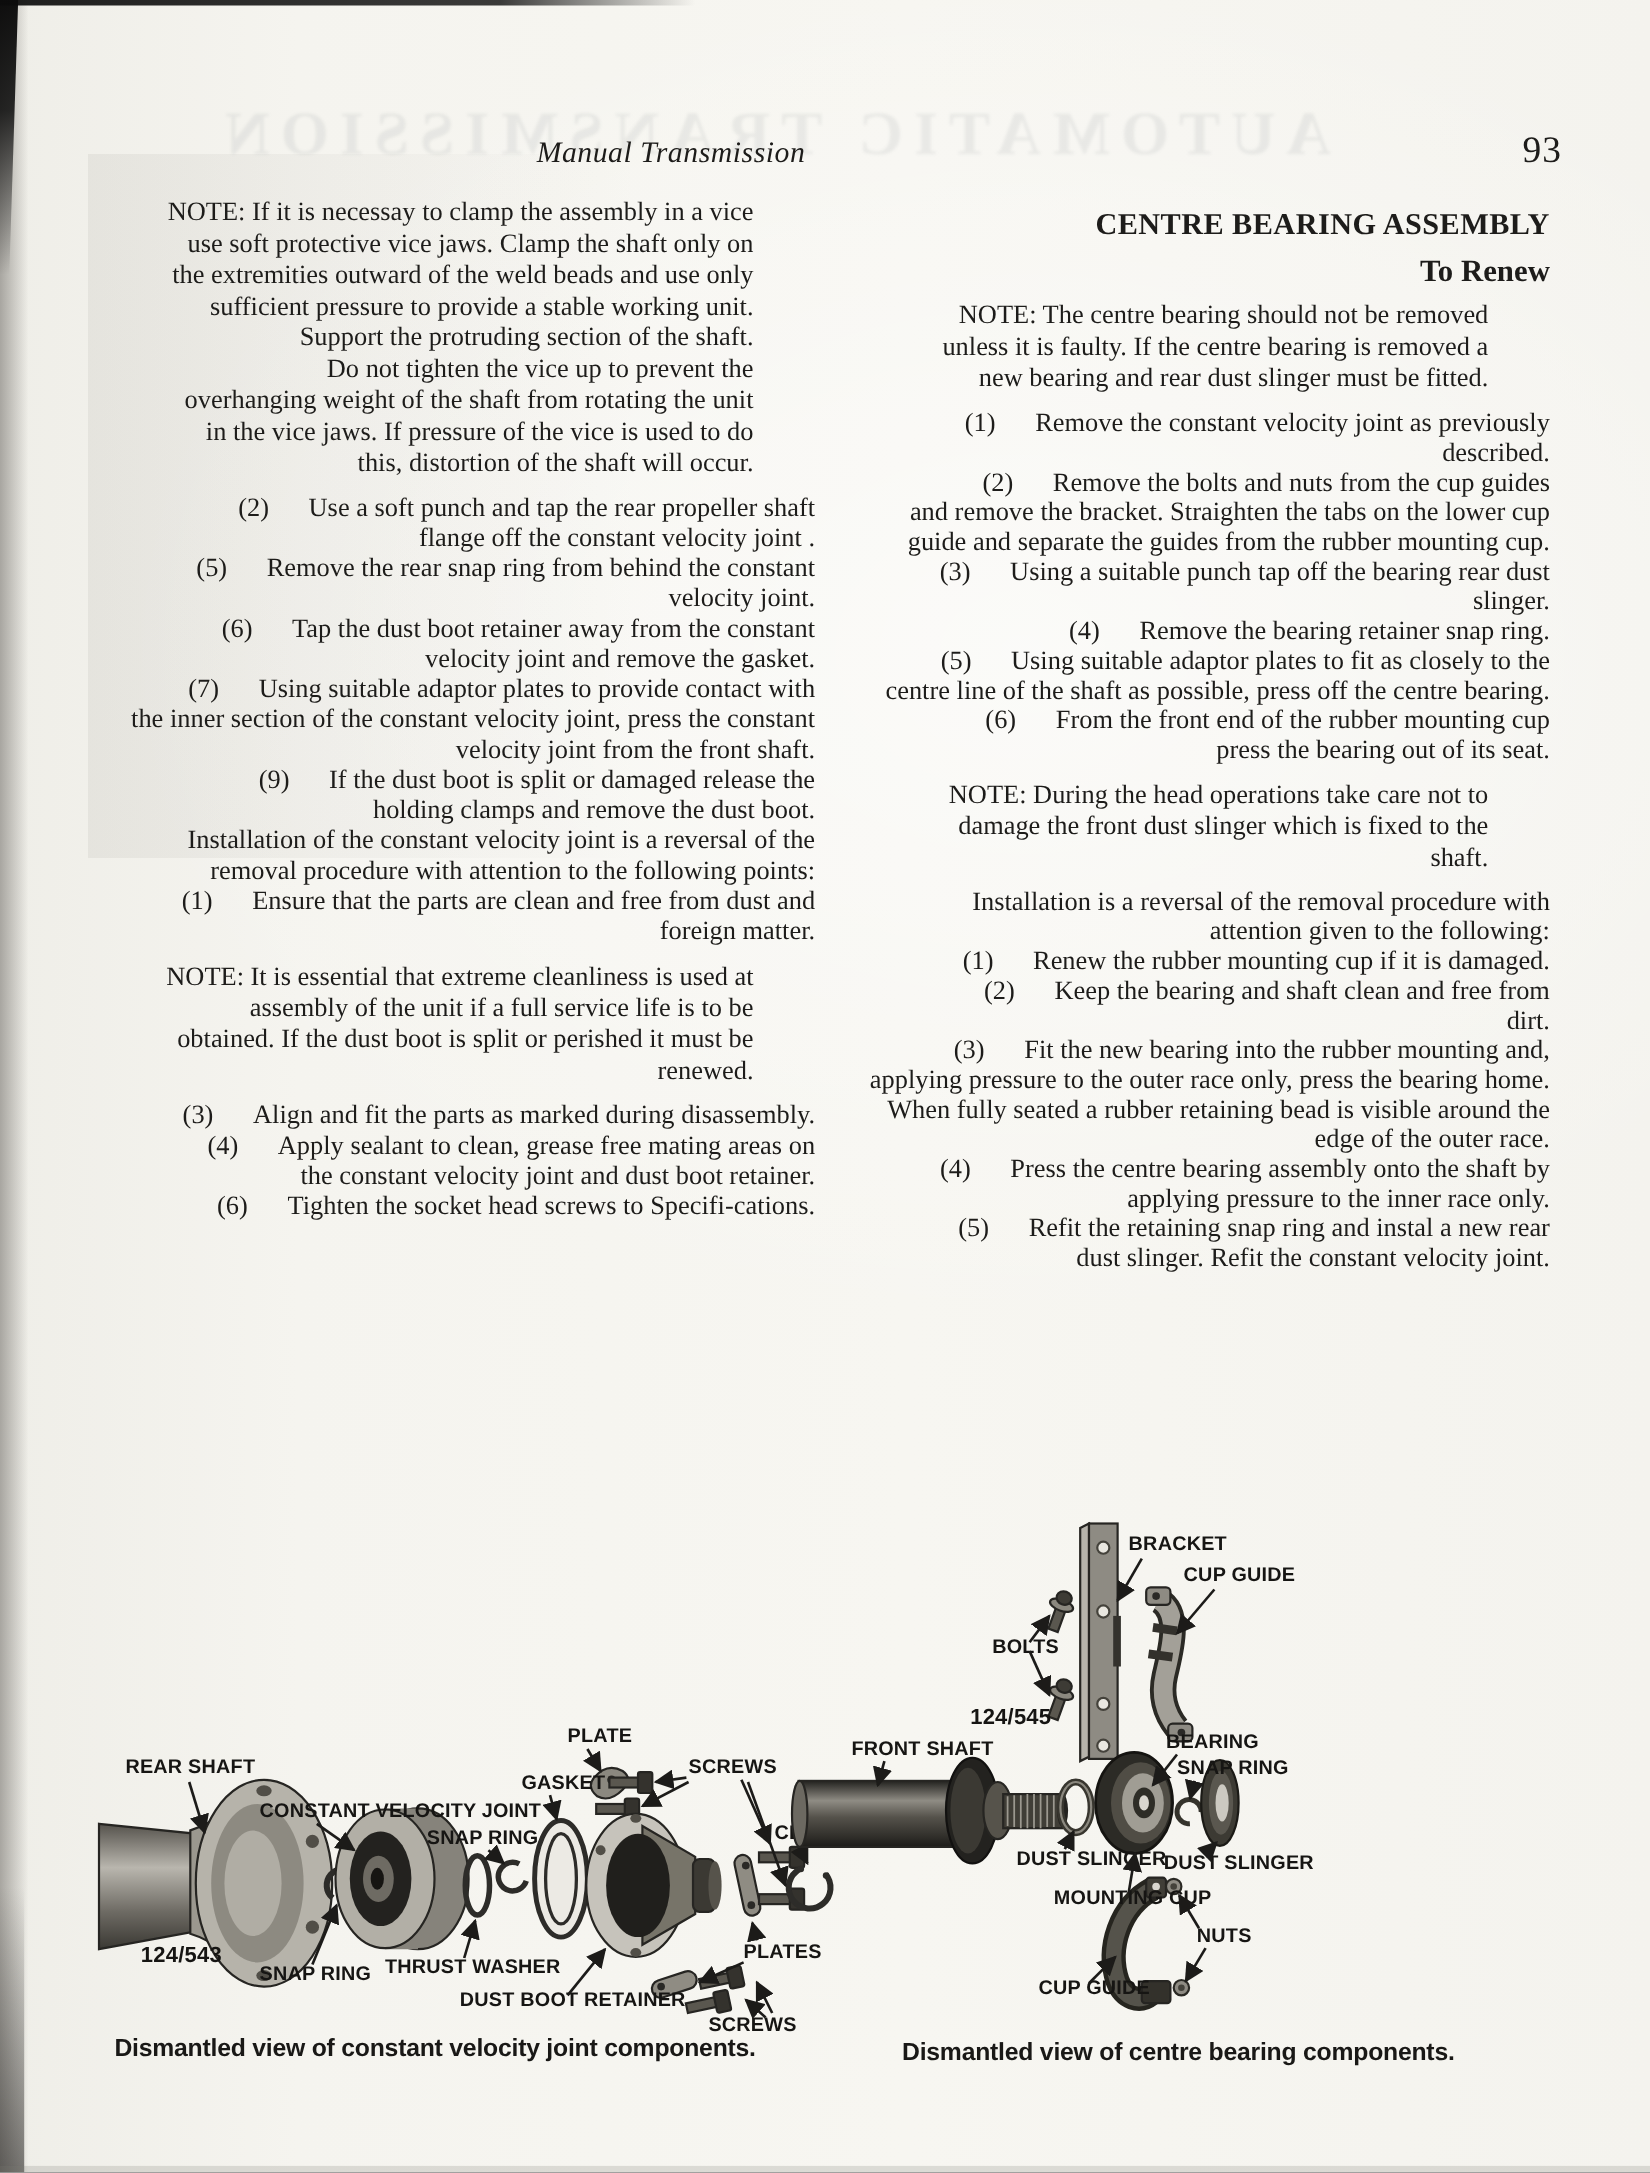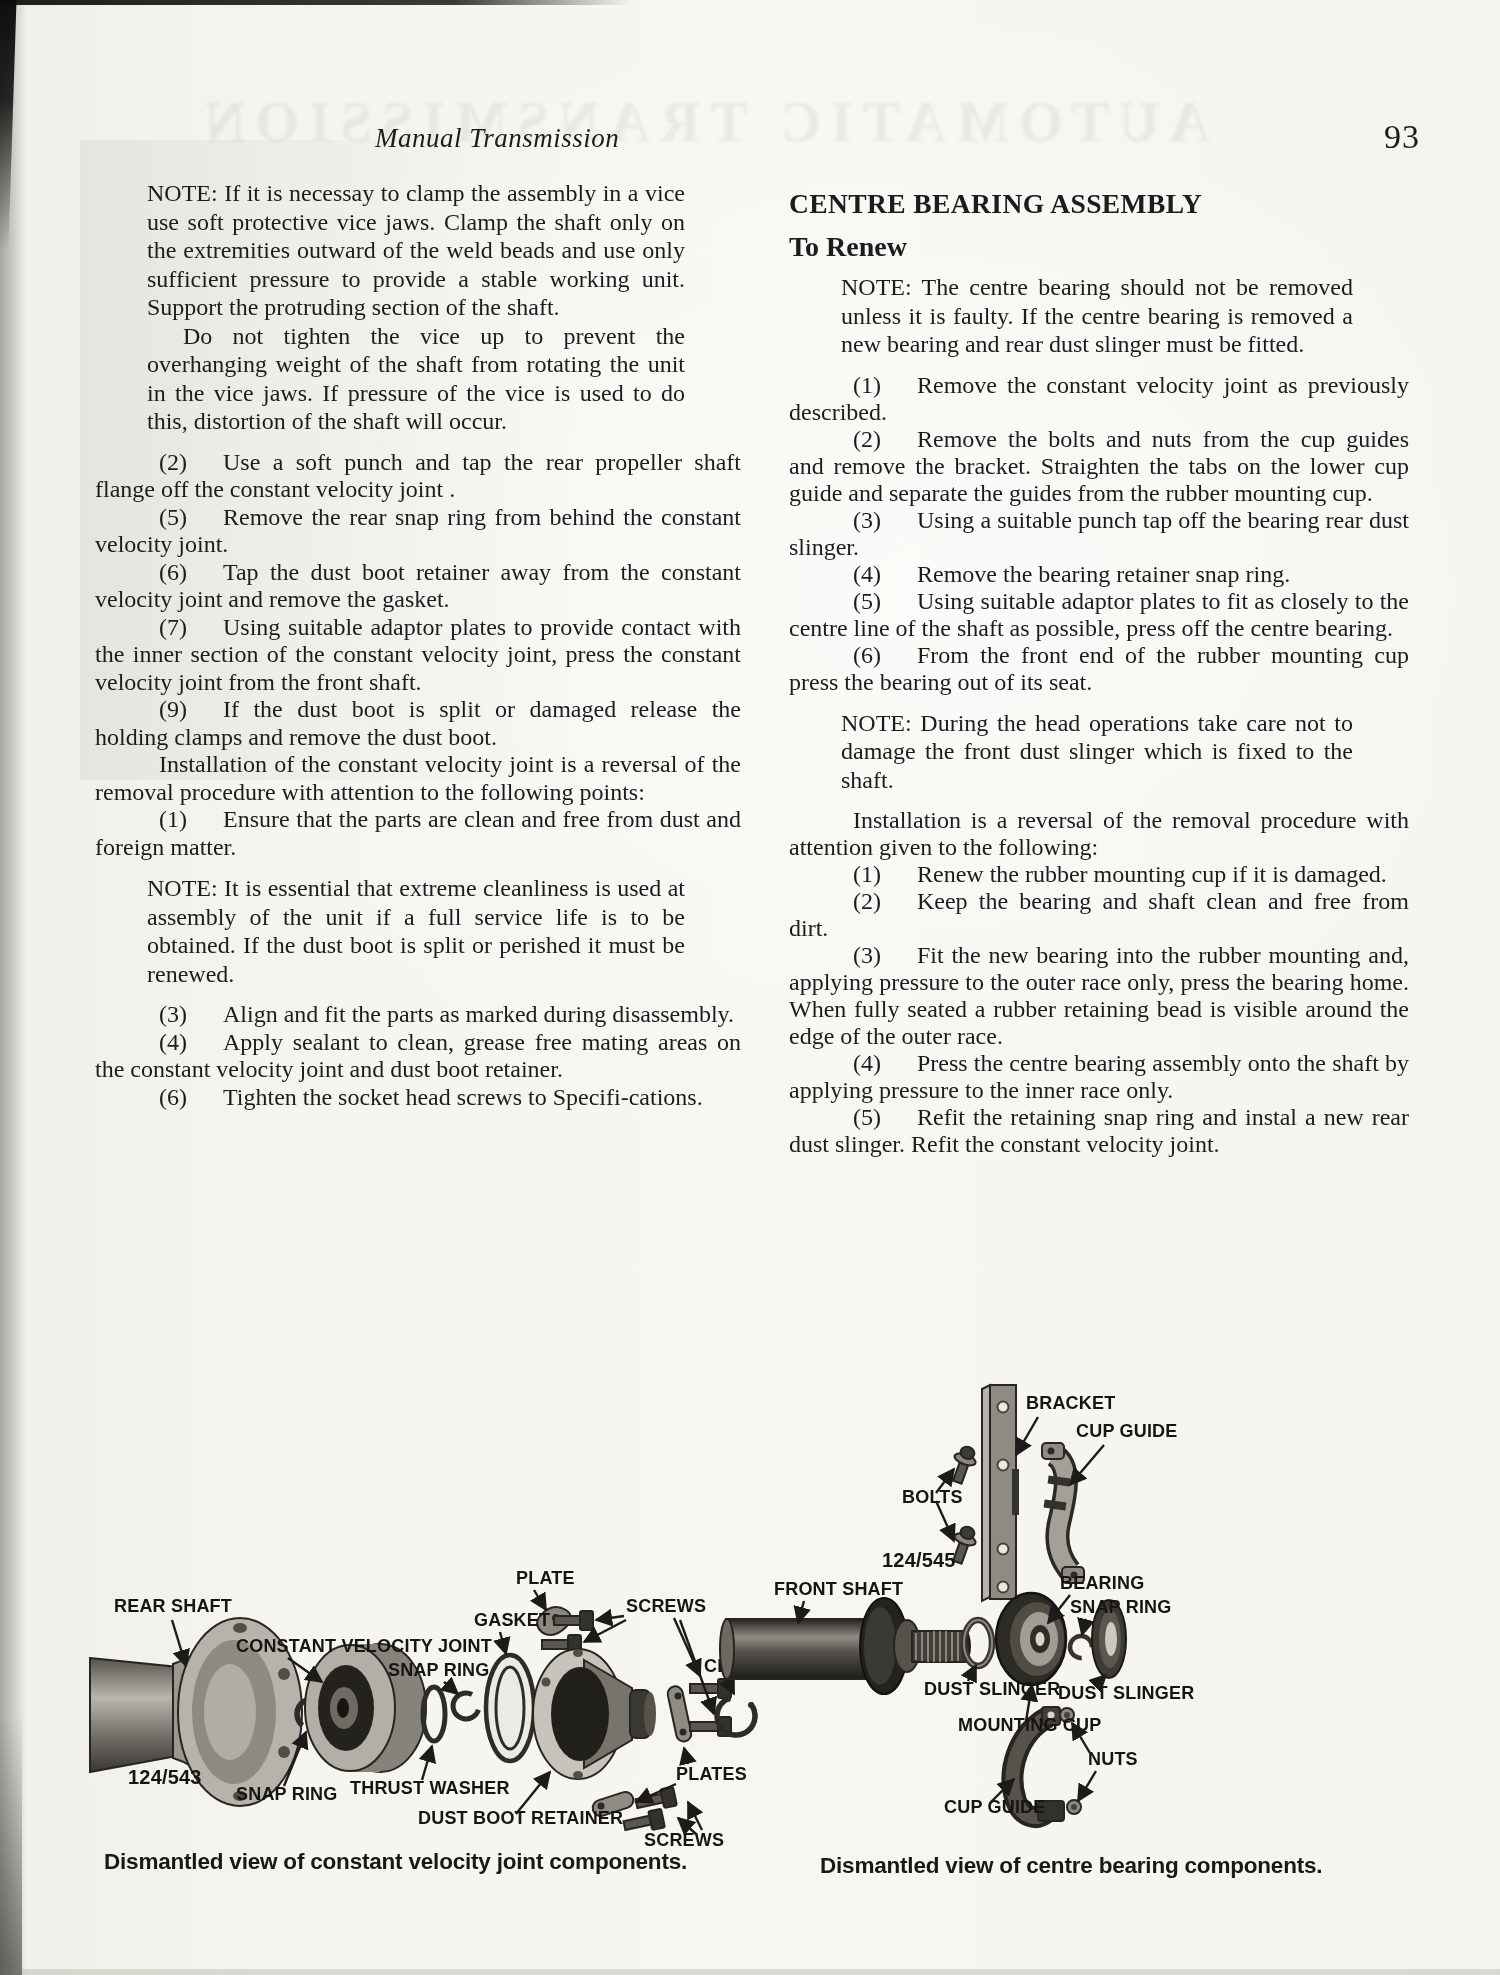--- a/index.html
+++ b/index.html
@@ -25,29 +25,29 @@
   .wash-left{position:absolute;left:80px;top:140px;width:630px;height:640px;
     background:linear-gradient(90deg, rgba(110,106,98,.09), rgba(110,106,98,0) 80%);}
   .edge-bottom{position:absolute;left:0;bottom:0;width:100%;height:6px;background:rgba(125,122,115,.22);}
 
   
   .ghost-title{
     position:absolute;left:350px;top:92px;width:860px;text-align:center;
     font:bold 56px/60px "Liberation Serif", serif;letter-spacing:10px;
     color:rgba(48,52,66,.07);transform:scaleX(-1);filter:blur(1.5px);
     white-space:nowrap;user-select:none;}
-  .page-title{position:absolute;left:375px;top:122px;width:470px;
+  .page-title{position:absolute;left:375px;top:122px;width:470px;text-align:center;
     font-style:italic;font-size:27px;line-height:32px;letter-spacing:.5px;}
   .page-number{position:absolute;left:1384px;top:118px;font-size:34px;line-height:38px;letter-spacing:1px;}
 
   
   .col{position:absolute;font-size:24px;line-height:27.5px;text-align:justify;}
   .col-left{left:95px;top:166px;width:646px;}
   .col-right{left:789px;top:190px;width:620px;line-height:27px;}
-  .col p{margin:0;}
+  .col p{margin:0;text-align:right;}
   .step{text-indent:64px;}
   .note{margin:13px 56px 13px 52px !important;line-height:28.5px;}
   .note p{text-indent:0;}
   .note p.cont{text-indent:36px;}
   .h1{font-weight:bold;font-size:27.5px;letter-spacing:.4px;text-indent:0;margin:0 0 16px 0 !important;text-align:left;}
   .h2{font-weight:bold;font-size:28px;text-indent:0;margin:0 0 6px 0 !important;text-align:left;}
 
   
   .fig{position:absolute;}
   .fig-cvjoint{left:88px;top:1556px;}

